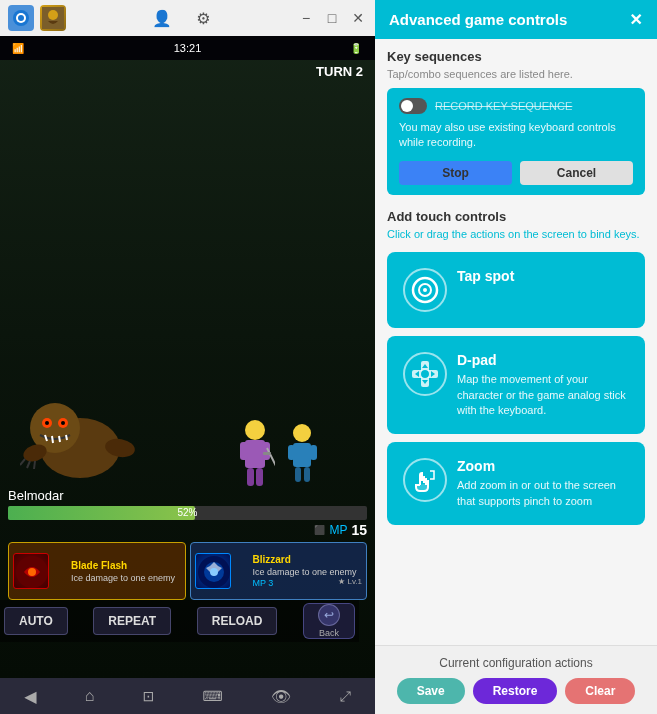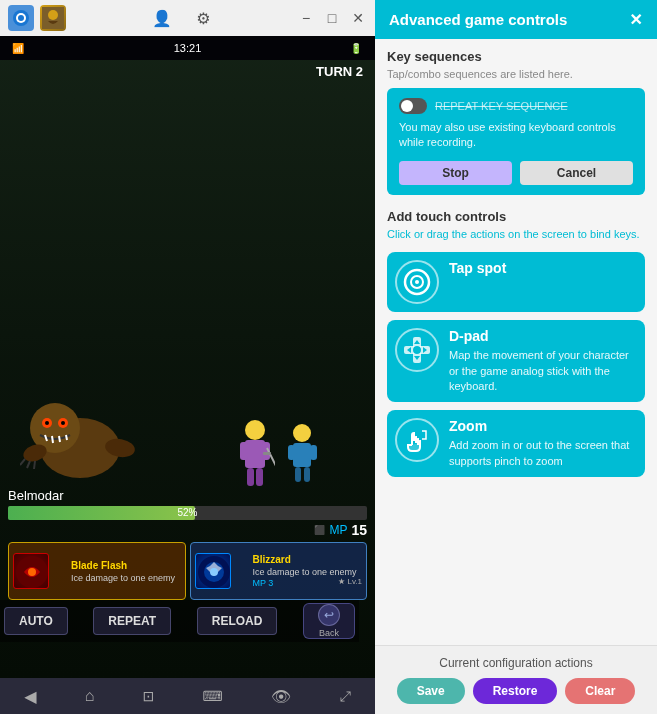--- a/index.html
+++ b/index.html
@@ -353,21 +353,21 @@
       flex: 1;
       padding: 5px 0;
       border-radius: 4px;
       border: none;
       font-size: 12px;
       font-weight: bold;
       cursor: pointer;
       text-align: center;
     }
     .rec-btn-stop {
-      background: #c4b5fd;
+      background: #3b82f6;
       color: #333;
     }
     .rec-btn-cancel {
       background: #e0e0e0;
       color: #333;
     }
 
     
     .touch-title {
       font-size: 13px;
@@ -380,21 +380,21 @@
       color: #888;
       margin-bottom: 10px;
       line-height: 1.4;
     }
     .touch-subtitle span { color: #00bcd4; }
 
     
     .control-card {
       background: #00bcd4;
       border-radius: 8px;
-      padding: 8px;
+      padding: 16px;
       margin-bottom: 8px;
       display: flex;
       align-items: flex-start;
       gap: 10px;
       cursor: pointer;
     }
     .control-icon {
       width: 44px;
       height: 44px;
       border-radius: 50%;
@@ -653,21 +653,21 @@
   <div class="panel-content">
 
     <div class="section-title">Key sequences</div>
     <div class="section-subtitle">Tap/combo sequences are listed here.</div>
 
     <div class="recording-box">
       <div class="recording-top">
         <div class="toggle-switch">
           <div class="toggle-knob"></div>
         </div>
-        <span class="recording-label">REPEAT KEY SEQUENCE</span>
+        <span class="recording-label">RECORD KEY SEQUENCE</span>
       </div>
       <div class="recording-desc">You may also use existing keyboard controls while recording.</div>
       <div class="recording-actions">
         <button class="rec-btn rec-btn-stop">Stop</button>
         <button class="rec-btn rec-btn-cancel">Cancel</button>
       </div>
     </div>
 
     <div class="touch-title">Add touch controls</div>
     <div class="touch-subtitle">

